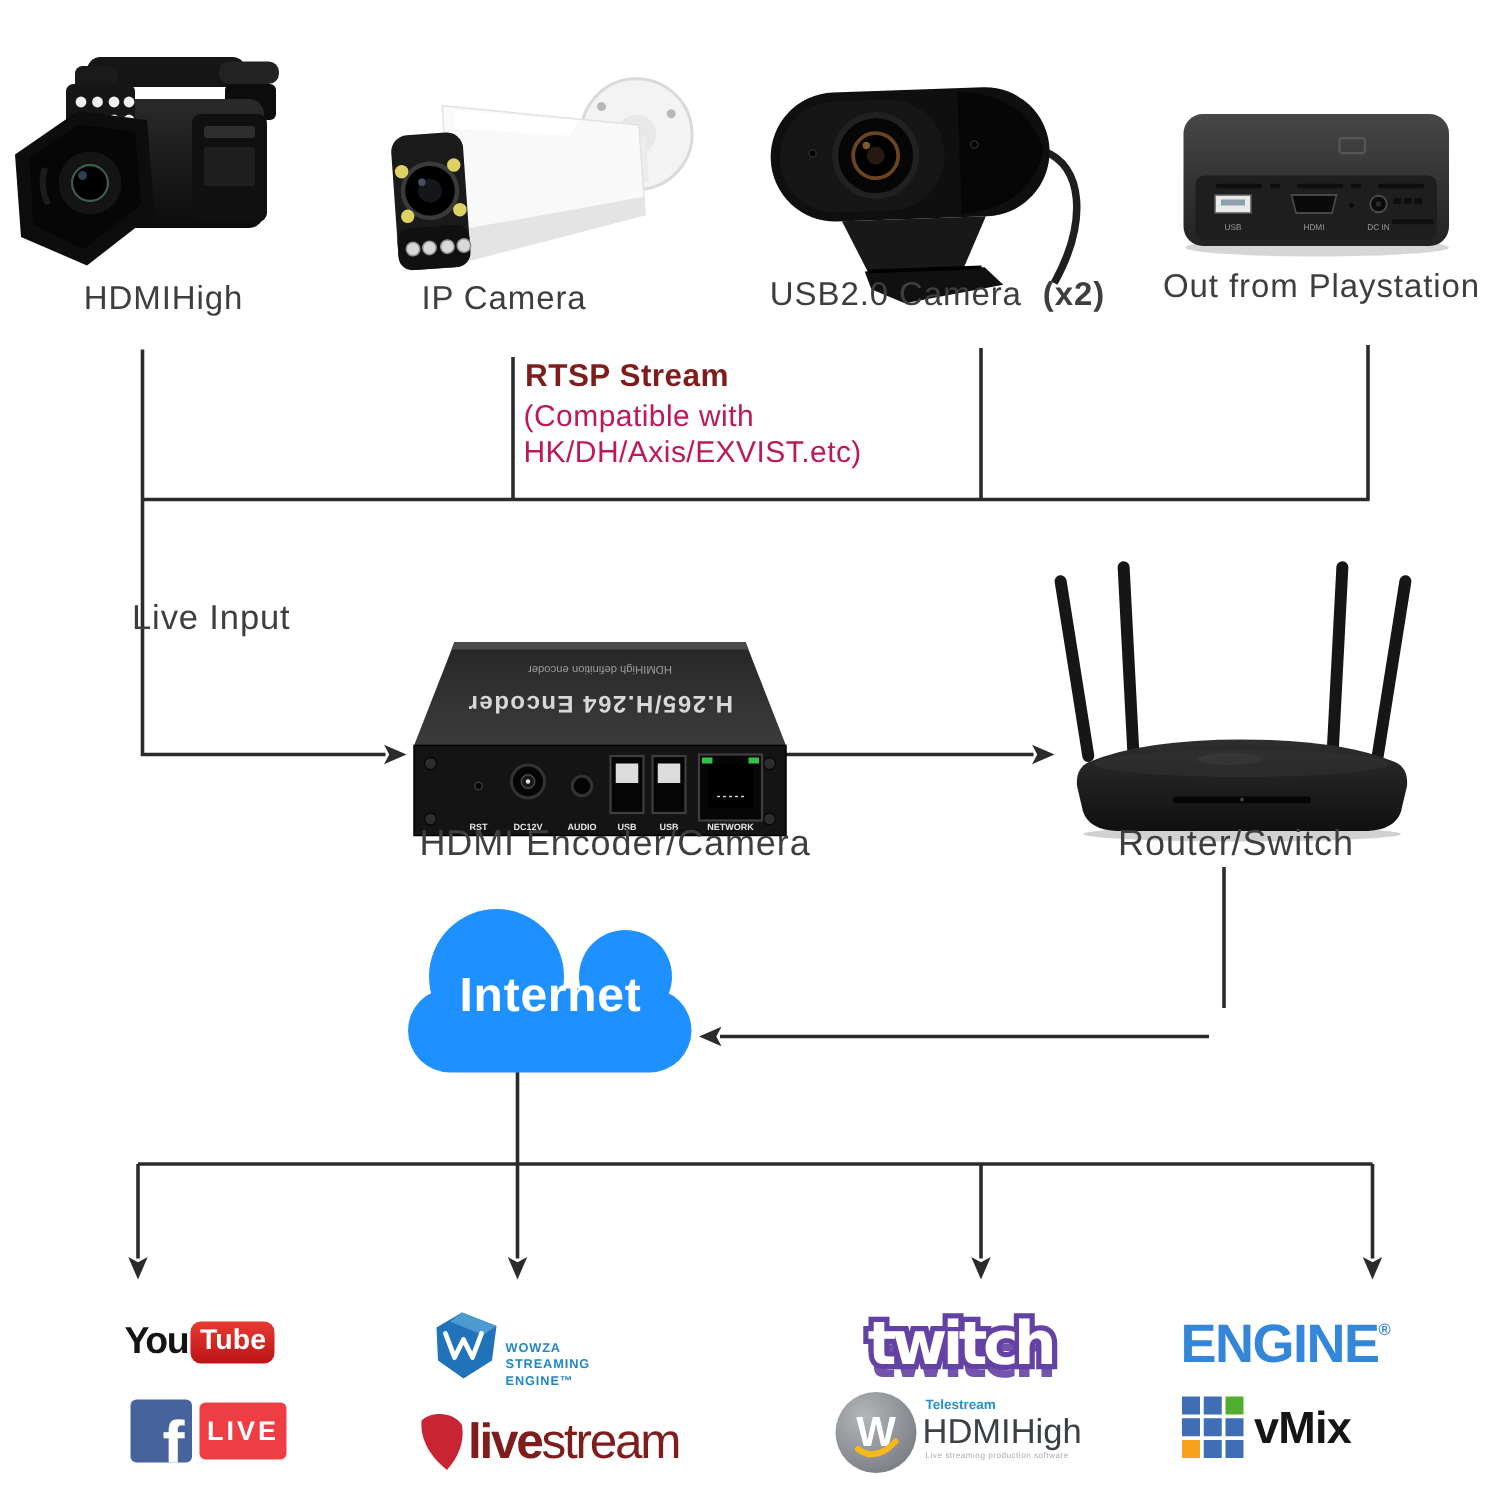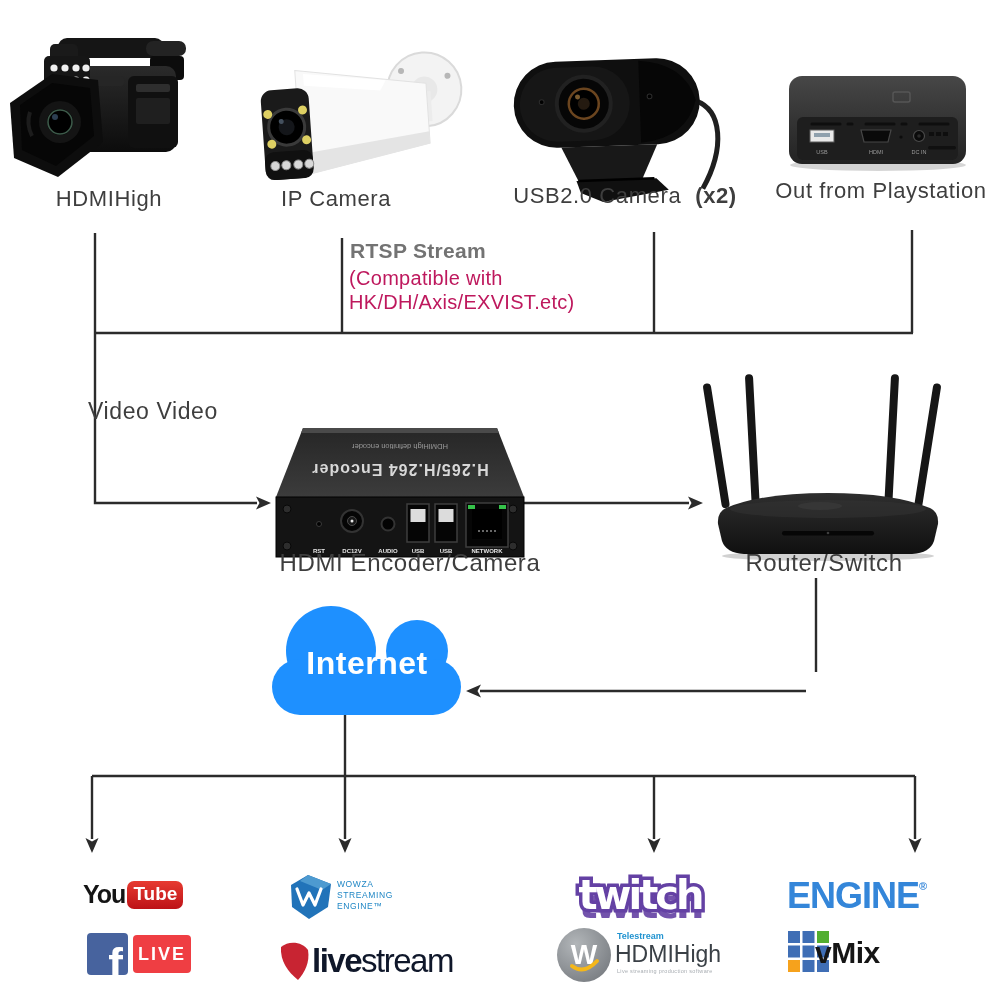--- a/index.html
+++ b/index.html
@@ -2,38 +2,38 @@
 <html><head>
 <meta charset="utf-8">
 <style>
   html,body{margin:0;padding:0;background:#fff;}
   #canvas{position:relative;width:1000px;height:1000px;background:#fff;overflow:hidden;
           font-family:"Liberation Sans",sans-serif;color:#3d3d3d;}
   #art{position:absolute;left:0;top:0;z-index:1;}
   .txt{position:absolute;z-index:2;white-space:nowrap;}
   .center{transform:translateX(-50%);}
   .lbl{font-size:22px;letter-spacing:.6px;color:#3e3e3e;}
-  .rtsp-title{font-size:21px;font-weight:bold;color:#737373;letter-spacing:.3px;}
+  .rtsp-title{font-size:21px;font-weight:bold;color:#7f1d1d;letter-spacing:.3px;}
   .rtsp-body{font-size:20px;color:#be185d;line-height:25px;letter-spacing:.3px;}
   .internet{font-size:32px;font-weight:bold;color:#fff;letter-spacing:.5px;}
   
   .yt{display:flex;align-items:center;gap:2px;}
   .yt-you{font-size:25px;font-weight:bold;color:#141414;letter-spacing:-1px;}
   .yt-tube{font-size:19px;font-weight:bold;color:#fff;background:linear-gradient(#e73b31,#bd1217);
            border-radius:7px;padding:2px 6px 4px;}
   
   .fb-box{position:absolute;width:41px;height:42px;background:#47639e;border-radius:4px;overflow:hidden;}
   .fb-f{position:absolute;right:5px;bottom:-14px;font-size:44px;font-weight:bold;color:#fff;}
   .fb-live{position:absolute;width:58px;height:38px;background:#ef3e43;border-radius:4px;
            display:flex;align-items:center;justify-content:center;
            font-size:18px;font-weight:bold;color:#fff;letter-spacing:2px;}
   
-  .wowza-text{font-size:8.5px;font-weight:normal;color:#2187c5;line-height:11px;letter-spacing:.6px;}
-  
-  .ls-text{font-size:33px;color:#0f172a;letter-spacing:-1.5px;}
+  .wowza-text{font-size:8.5px;font-weight:bold;color:#2187c5;line-height:11px;letter-spacing:.6px;margin-top:14px;}
+  
+  .ls-text{font-size:33px;color:#7f1d1d;letter-spacing:-1.5px;}
   .ls-bold{font-weight:800;}
   
   .wc-brand{font-size:9px;font-weight:bold;color:#2193d0;}
   .wc-name{font-size:23px;color:#3a4046;}
   .wc-tag{font-size:5.5px;color:#a8adb2;letter-spacing:.3px;}
   
   .ustream{font-size:36px;font-weight:bold;color:#3486d9;letter-spacing:-1px;}
   .ustream sup{font-size:11px;vertical-align:18px;}
   
   .vmix{font-size:30px;font-weight:bold;color:#151515;letter-spacing:-.5px;}
@@ -290,21 +290,21 @@
 
   <div class="txt lbl center" style="left:109px;top:186px">HDMIHigh</div>
   <div class="txt lbl center" style="left:336px;top:186px">IP Camera</div>
   <div class="txt lbl center" style="left:625px;top:183px"><span>USB2.0 Camera</span><b>(x2)</b></div>
   <div class="txt lbl center" style="left:881px;top:178px">Out from Playstation</div>
 
   <div class="txt rtsp-title" style="left:350px;top:239px">RTSP Stream</div>
   <div class="txt rtsp-body" style="left:349px;top:266px">(Compatible with</div>
   <div class="txt rtsp-body" style="left:349px;top:290px">HK/DH/Axis/EXVIST.etc)</div>
 
-  <div class="txt lbl" style="left:88px;top:398px;font-size:23px">Video Video</div>
+  <div class="txt lbl" style="left:88px;top:398px;font-size:23px">Live Input</div>
 
   <div class="txt lbl center" style="left:410px;top:549px;font-size:24px">HDMI Encoder/Camera</div>
   <div class="txt lbl center" style="left:824px;top:549px;font-size:24px">Router/Switch</div>
 
   <div class="txt internet center" style="left:367px;top:645px">Internet</div>
 
   <div class="txt yt" style="left:83px;top:880px">
     <span class="yt-you">You</span>
     <span class="yt-tube">Tube</span>
   </div>
@@ -321,15 +321,15 @@
   </div>
 
   <div class="txt ls-text" style="left:312px;top:942px"><span class="ls-bold">live</span><span>stream</span></div>
 
   <div class="txt wc-brand" style="left:617px;top:931px">Telestream</div>
   <div class="txt wc-name" style="left:615px;top:941px">HDMIHigh</div>
   <div class="txt wc-tag" style="left:617px;top:968px">Live streaming production software</div>
 
   <div class="txt ustream" style="left:787px;top:875px"><span>ENGINE</span><sup>®</sup></div>
 
-  <div class="txt vmix" style="left:815px;top:936px">vMix</div>
+  <div class="txt vmix" style="left:836px;top:936px">vMix</div>
 
 </div>
 
 </body></html>

